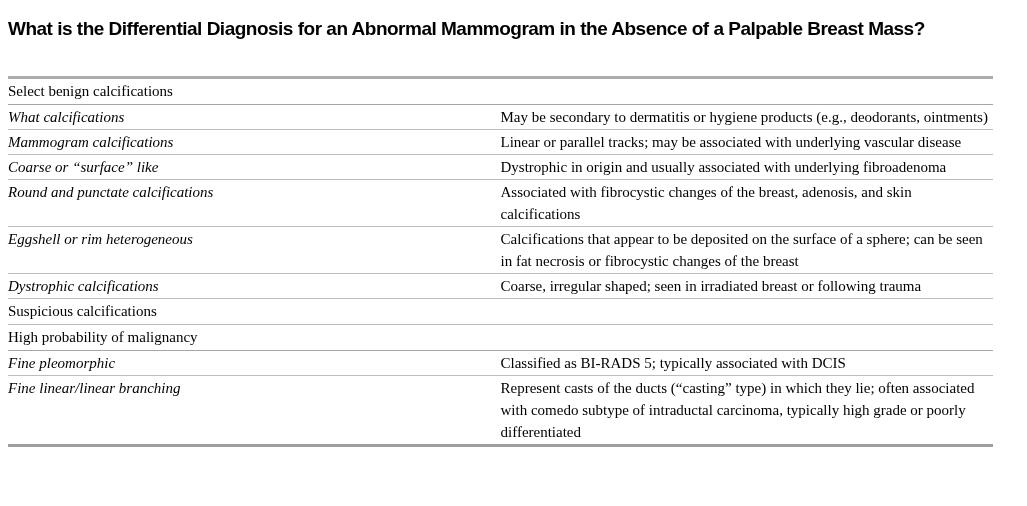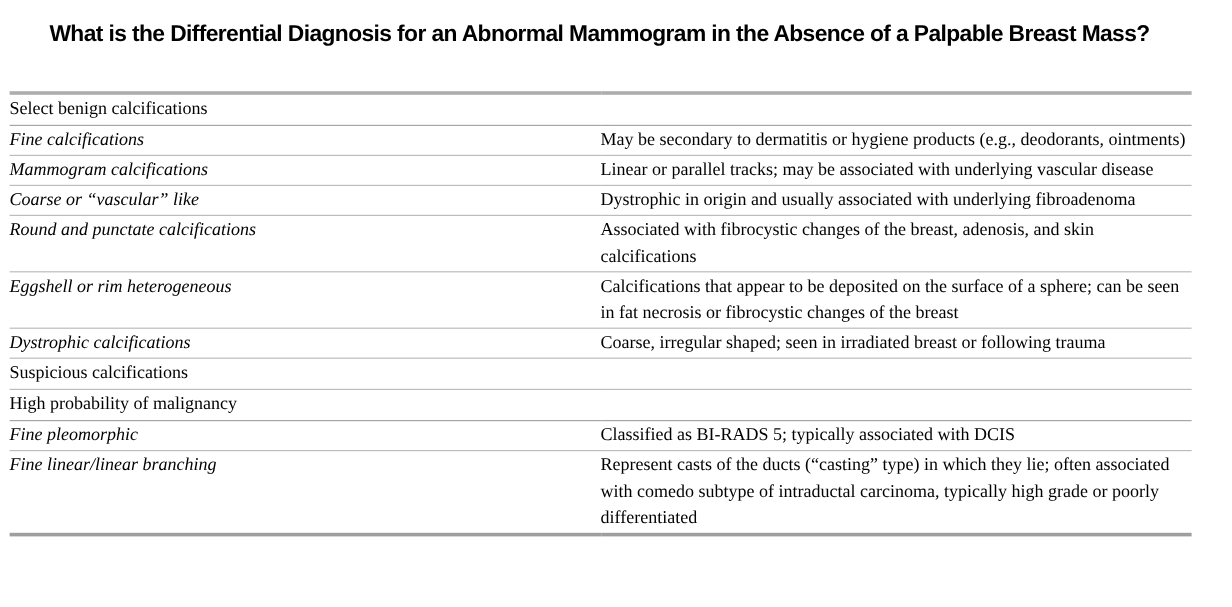--- a/index.html
+++ b/index.html
@@ -16,21 +16,20 @@
   }
   .page-title {
     margin: 16px 0 0 8px;
     max-width: 950px;
     font-family: "Liberation Sans", sans-serif;
     font-weight: 700;
     font-size: 19px;
     line-height: 26px;
     letter-spacing: -0.5px;
     color: #000000;
-    text-align: right;
   }
   table.dx-table {
     margin: 34px 0 0 8px;
     width: 985px;
     border-collapse: collapse;
     table-layout: fixed;
     border-top: 3px solid #adadad;
     border-bottom: 3px solid #9e9e9e;
     font-size: 15px;
     line-height: 22px;
@@ -68,29 +67,29 @@
 
 <div class="page-title">What is the Differential Diagnosis for an Abnormal Mammogram in the Absence of a Palpable Breast Mass?</div>
 
 <table class="dx-table">
   <tbody>
 
     <tr class="section-row first-section">
       <td colspan="2">Select benign calcifications</td>
     </tr>
     <tr class="data-row under-header">
-      <td class="term-cell">Fine calcifications</td>
+      <td class="term-cell">What calcifications</td>
       <td class="desc-cell">May be secondary to dermatitis or hygiene products (e.g., deodorants, ointments)</td>
     </tr>
     <tr class="data-row">
       <td class="term-cell">Mammogram calcifications</td>
       <td class="desc-cell">Linear or parallel tracks; may be associated with underlying vascular disease</td>
     </tr>
     <tr class="data-row">
-      <td class="term-cell">Coarse or “vascular” like</td>
+      <td class="term-cell">Coarse or “surface” like</td>
       <td class="desc-cell">Dystrophic in origin and usually associated with underlying fibroadenoma</td>
     </tr>
     <tr class="data-row">
       <td class="term-cell">Round and punctate calcifications</td>
       <td class="desc-cell">Associated with fibrocystic changes of the breast, adenosis, and skin calcifications</td>
     </tr>
     <tr class="data-row">
       <td class="term-cell">Eggshell or rim heterogeneous</td>
       <td class="desc-cell">Calcifications that appear to be deposited on the surface of a sphere; can be seen in fat necrosis or fibrocystic changes of the breast</td>
     </tr>

